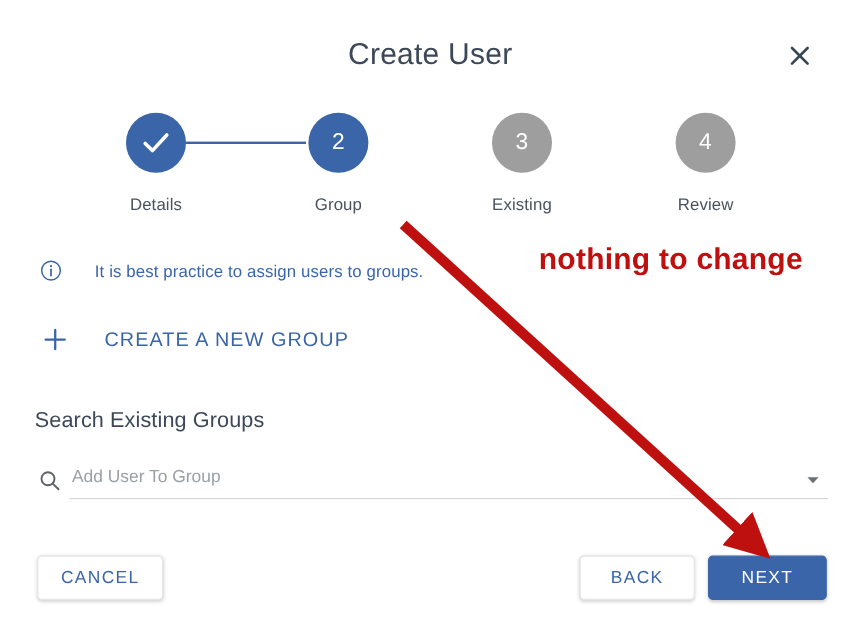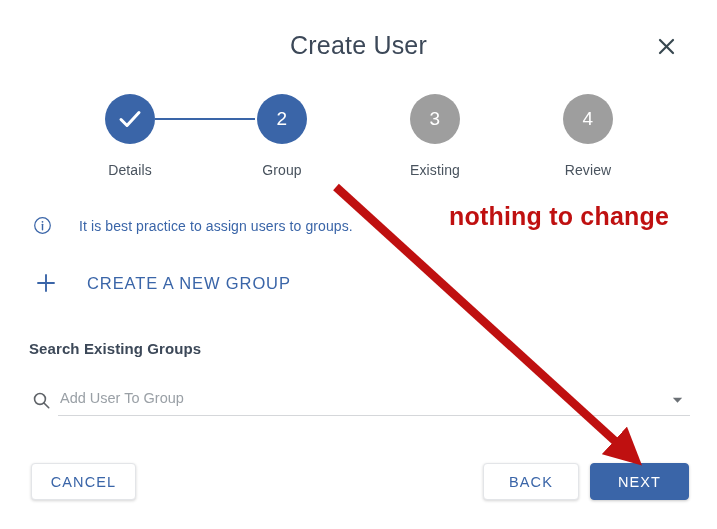--- a/index.html
+++ b/index.html
@@ -138,22 +138,22 @@
     font-size: 16.5px;
     font-weight: 400;
     color: #3a65a8;
     letter-spacing: 0.9px;
   }
 
   .section-label {
     position: absolute;
     top: 340px;
     left: 29px;
-    font-size: 15px;
-    font-weight: 700;
+    font-size: 18px;
+    font-weight: 400;
     color: #3c4858;
     letter-spacing: 0.1px;
     text-align: right;
   }
 
   .search-row {
     position: absolute;
     top: 388px;
     left: 30px;
     width: 660px;

